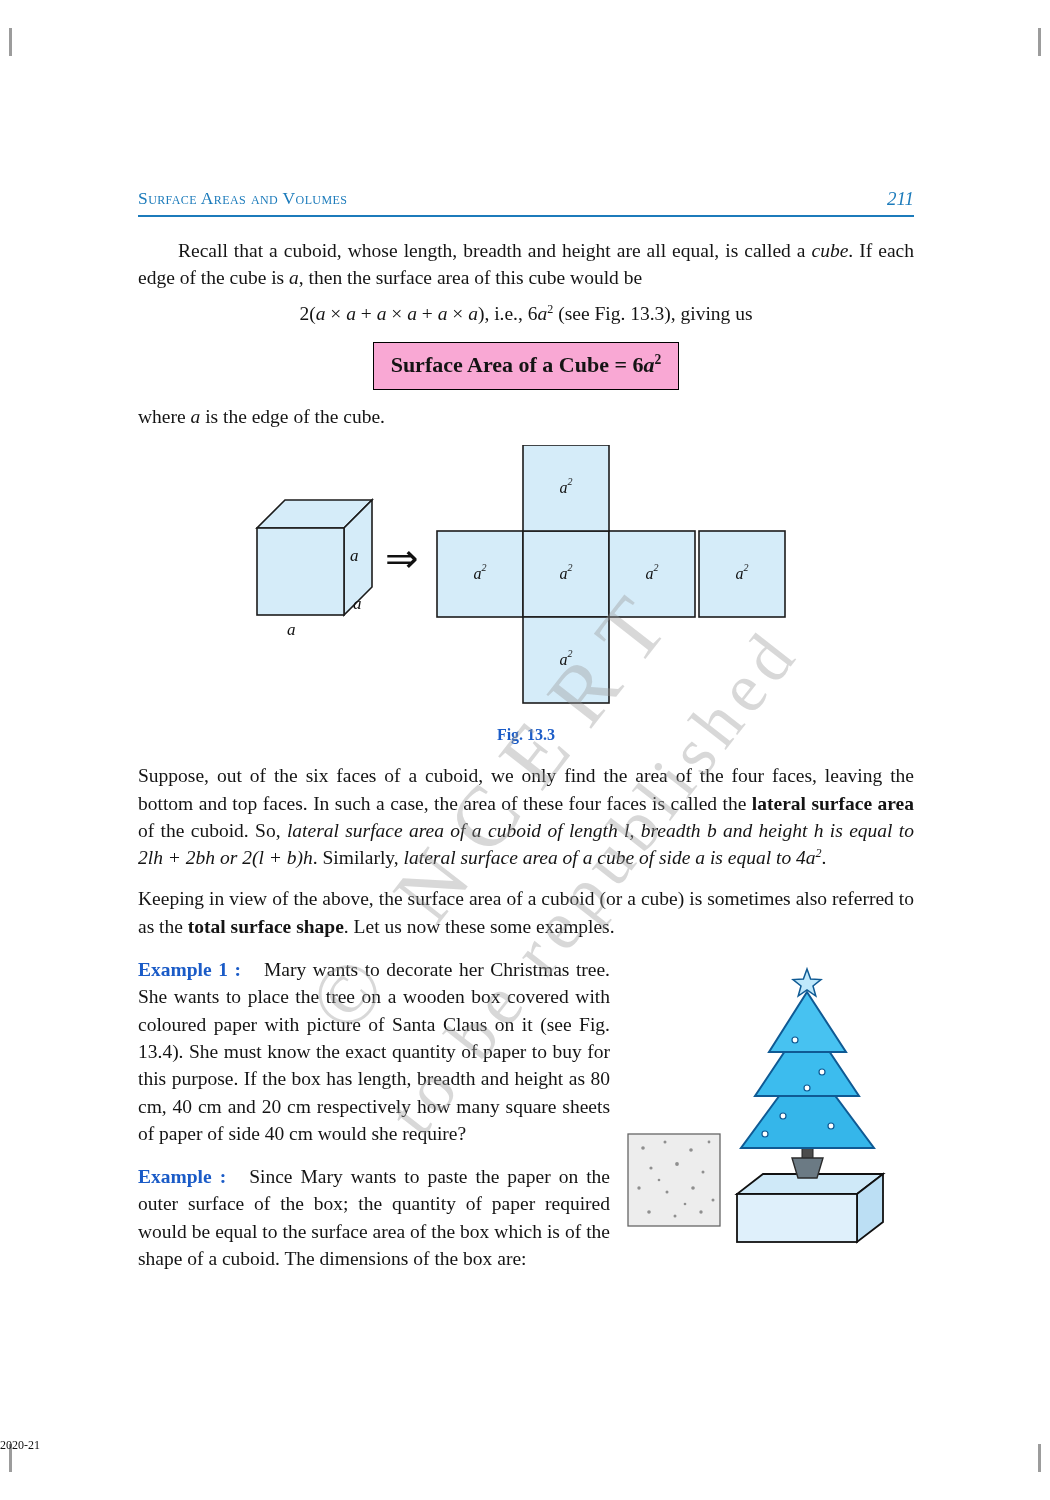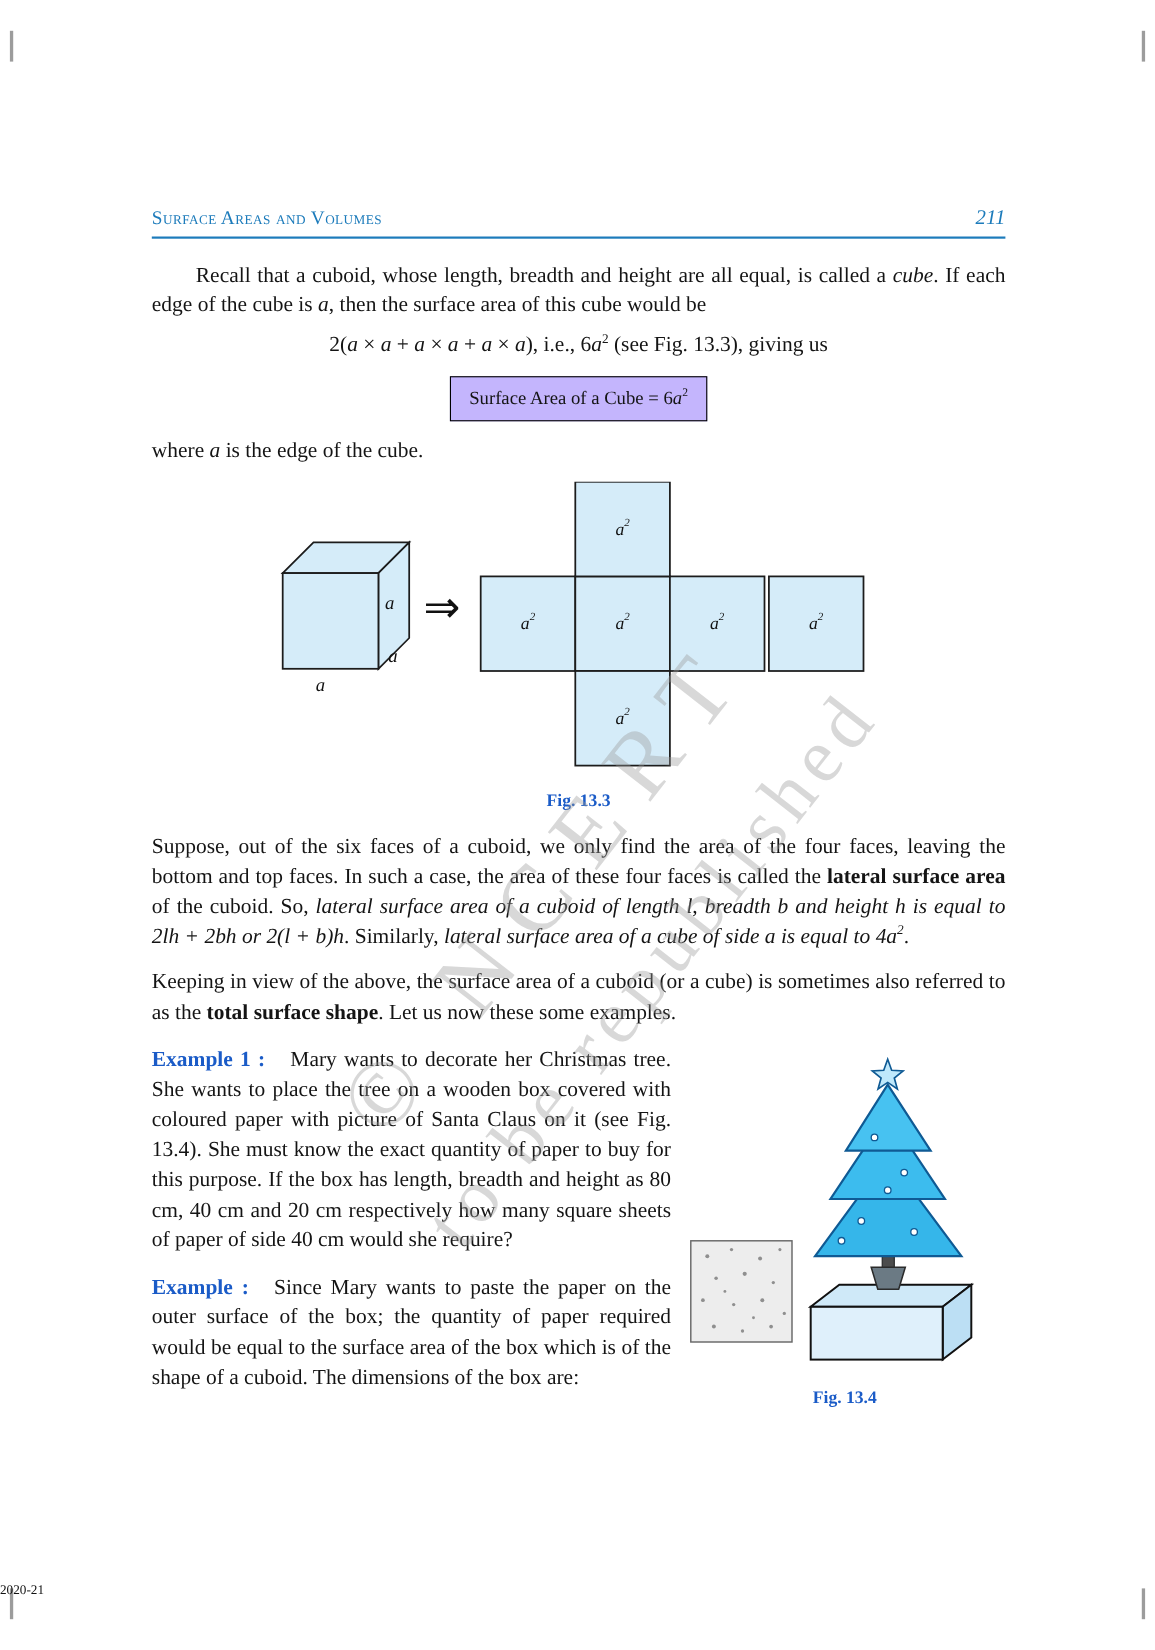--- a/index.html
+++ b/index.html
@@ -12,21 +12,21 @@
   .content { position:absolute; left:138px; top:186px; width:776px; }
 
   .runhead { display:flex; justify-content:space-between; align-items:flex-start; color:#1c7bbb; }
   .runhead-title { font-variant:small-caps; font-size:17.5px; letter-spacing:0.4px; }
   .runhead-page { font-size:19px;font-style:italic; }
   .rule { border-bottom:2.5px solid #1c7bbb; margin-top:2px; }
 
   p.just { text-align:justify; }
   .p1 { margin-top:20px; text-indent:40px; }
   .formula-line { text-align:center; margin-top:9px; }
-  .formula-box { display:table; margin:15px auto 0; border:1.8px solid #000; padding:7px 17px 8px; font-size:17px; font-weight:normal; background:#c4b5fd; }
+  .formula-box { display:table; margin:15px auto 0; border:1.8px solid #000; padding:7px 17px 8px; font-size:22px; font-weight:bold; background:#f9a8d4; }
   .where { margin-top:13px; }
 
   .fig133 { text-align:center; margin-top:14px; }
   .fig-caption { text-align:center; color:#1a5bc7; font-weight:bold; margin-top:8px; font-size:16px; }
 
   .p2 { margin-top:16px; }
   .p3 { margin-top:14px; }
   .ex-p { text-align:justify; margin-top:16px; }
   .label-blue { color:#1a5bc7; font-weight:bold; margin-right:23px; }
 
@@ -164,21 +164,20 @@
               <circle cx="170" cy="74" r="3"></circle>
               <circle cx="197" cy="106" r="3"></circle>
               <circle cx="158" cy="150" r="3"></circle>
               <circle cx="206" cy="160" r="3"></circle>
               <circle cx="182" cy="122" r="3"></circle>
               <circle cx="140" cy="168" r="3"></circle>
             </g>
             <polygon points="182,3 185.6,13 196,13.6 188,20 190.8,30 182,24 173.2,30 176,20 168,13.6 178.4,13" fill="#bfe8fb" stroke="#0f5a94" stroke-width="1.5"></polygon>
           </g>
         </svg>
-        <div class="fig-caption">Fig. 13.4</div>
       </div>
 
       <p class="ex-p">
         <span class="label-blue">Example 1 :</span><span><span>Mary wants to decorate her Christmas tree. She wants to place the tree on a wooden box covered with coloured paper with picture of Santa Claus on it (see Fig. 13.4). She must know the exact quantity of paper to buy for this purpose. If the box has length, breadth and height as 80 cm, 40 cm and 20 cm respectively how many square sheets of paper of side 40 cm would she require?</span></span>
       </p>
 
       <p class="ex-p">
         <span class="label-blue">Example :</span><span><span>Since Mary wants to paste the paper on the outer surface of the box; the quantity of paper required would be equal to the surface area of the box which is of the shape of a cuboid. The dimensions of the box are:</span></span>
       </p>
     </div>

